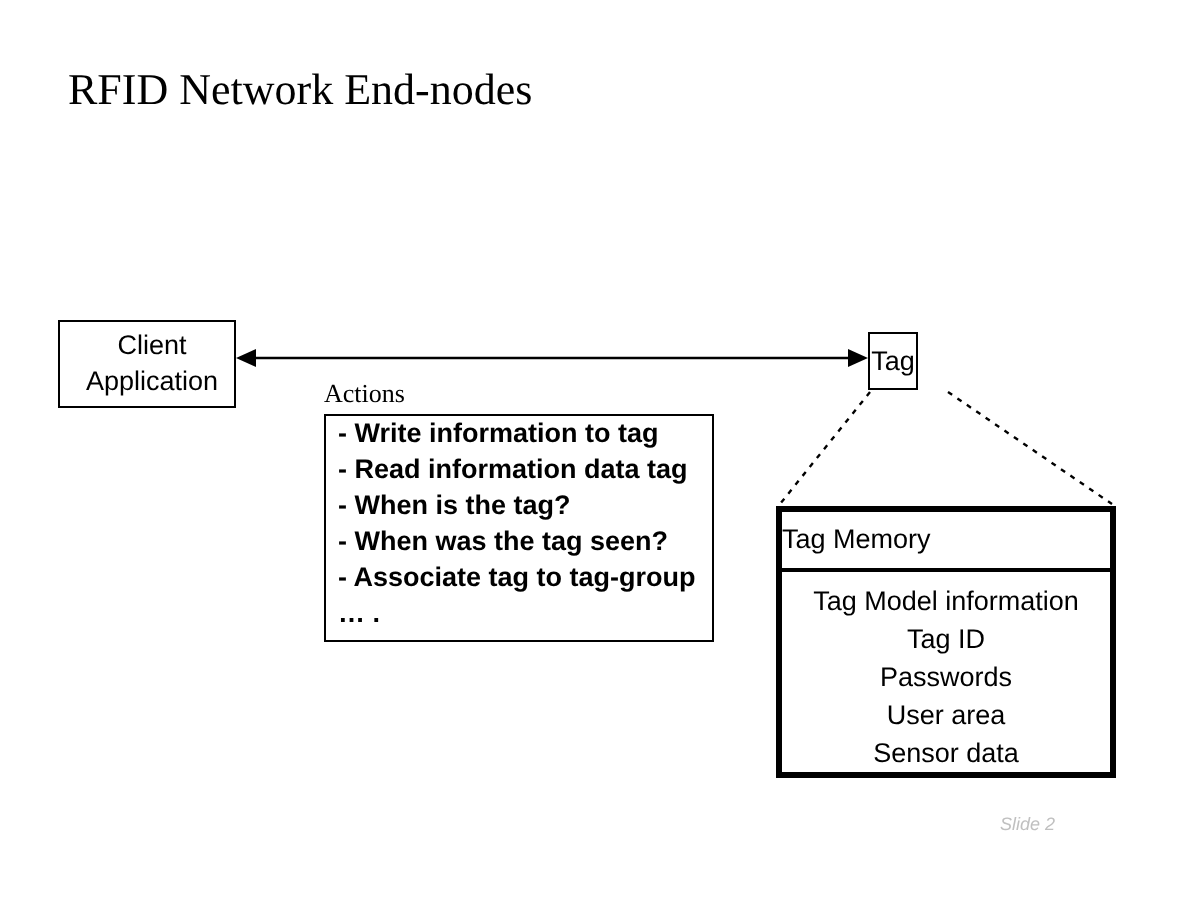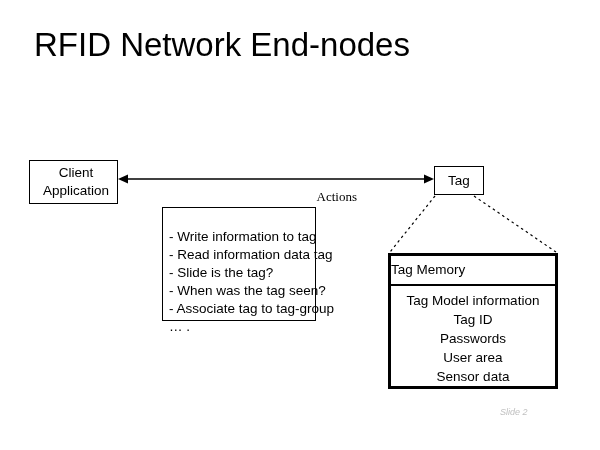--- a/index.html
+++ b/index.html
@@ -15,22 +15,22 @@
     overflow: hidden;
     font-family: "Liberation Sans", sans-serif;
   }
 
   
   #slide-title {
     position: absolute;
     left: 34px;
     top: 25px;
     width: 540px;
-    font-family: Liberation Sans, sans-serif;
-    font-size: 33px;
+    font-family: Liberation Serif, serif;
+    font-size: 22px;
     line-height: 40px;
     color: #000000;
     white-space: nowrap;
   }
 
   
   .box {
     position: absolute;
     box-sizing: border-box;
     border: 1px solid #000000;
@@ -47,48 +47,49 @@
     padding: 3px 0 0 5px;
     font-size: 13.5px;
     line-height: 18px;
     text-align: center;
   }
 
   
   #tag-box {
     left: 434px;
     top: 166px;
-    width: 50px;
+    width: 25px;
     height: 29px;
     font-size: 13.5px;
     line-height: 28px;
     text-align: center;
   }
 
   
   #actions-label {
     position: absolute;
     left: 162px;
     top: 189px;
     width: 195px;
-    text-align: right;
+    text-align: left;
     font-family: "Liberation Serif", serif;
     font-size: 13px;
     line-height: 16px;
     color: #000000;
   }
   #actions-box {
     left: 162px;
     top: 207px;
-    width: 154px;
+    width: 195px;
     height: 114px;
-    padding: 20px 0 0 6px;
+    padding: 0 0 0 6px;
     font-size: 13.5px;
     line-height: 18px;
     text-align: left;
+    font-weight: bold;
   }
   #actions-box .action-item { white-space: nowrap; }
 
   
   #tag-memory-box {
     left: 388px;
     top: 253px;
     width: 170px;
     height: 136px;
     border: 3px solid #000000;
@@ -158,21 +159,21 @@
 
   <div id="tag-box" class="box">
     <span>Tag</span>
   </div>
 
   <div id="actions-label">Actions</div>
 
   <div id="actions-box" class="box">
     <div class="action-item">- Write information to tag</div>
     <div class="action-item">- Read information data tag</div>
-    <div class="action-item">- Slide is the tag?</div>
+    <div class="action-item">- When is the tag?</div>
     <div class="action-item">- When was the tag seen?</div>
     <div class="action-item">- Associate tag to tag-group</div>
     <div class="action-item">… .</div>
   </div>
 
   <div id="tag-memory-box" class="box">
     <div id="tag-memory-header">Tag Memory</div>
     <div id="tag-memory-body">
       <div>Tag Model information</div>
       <div>Tag ID</div>

